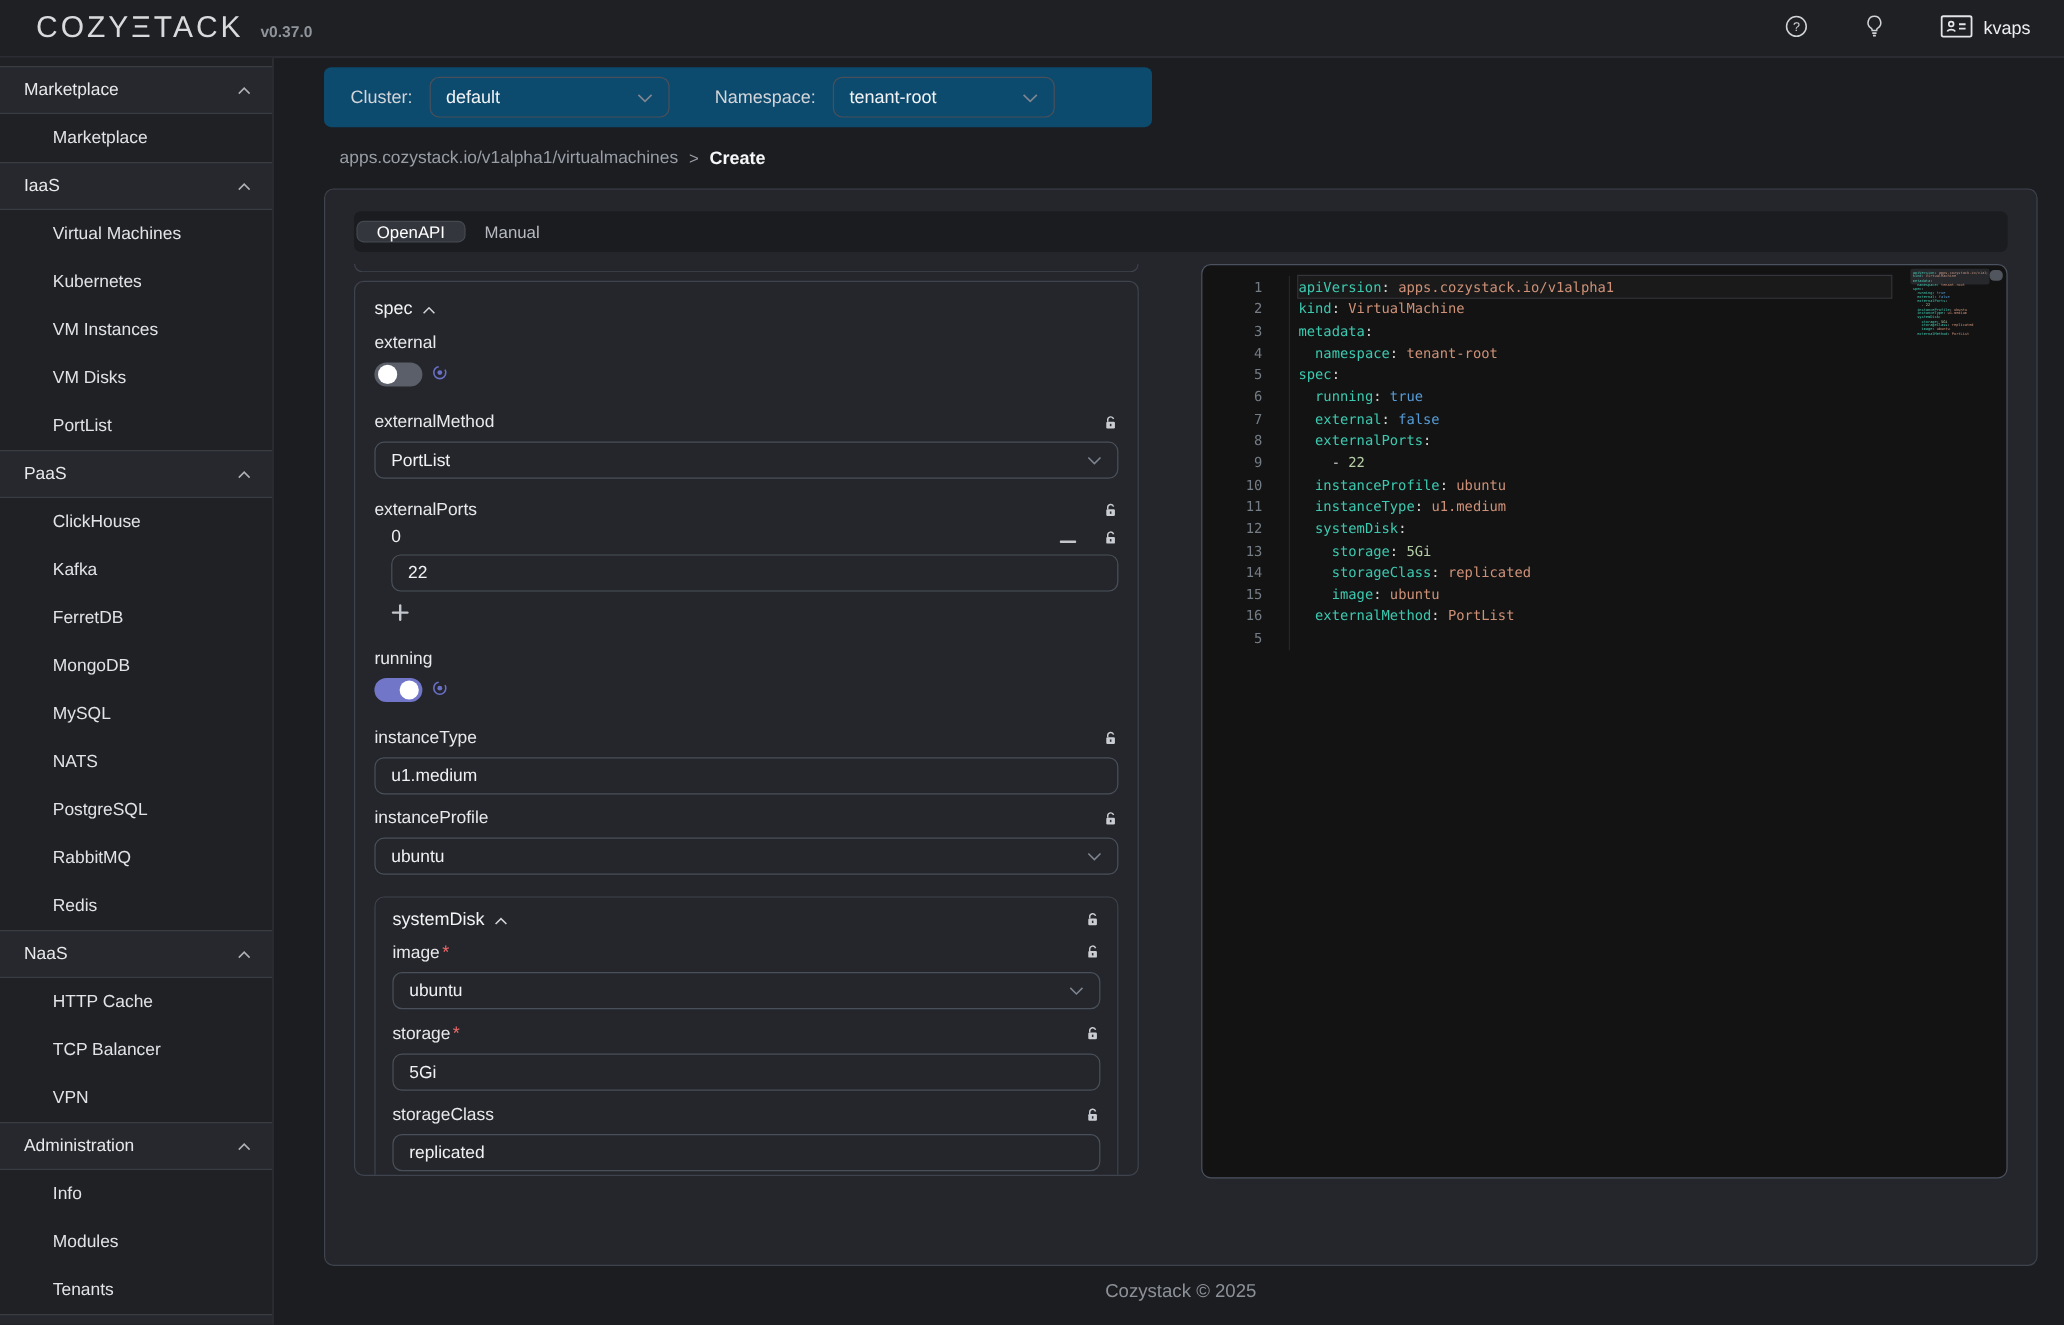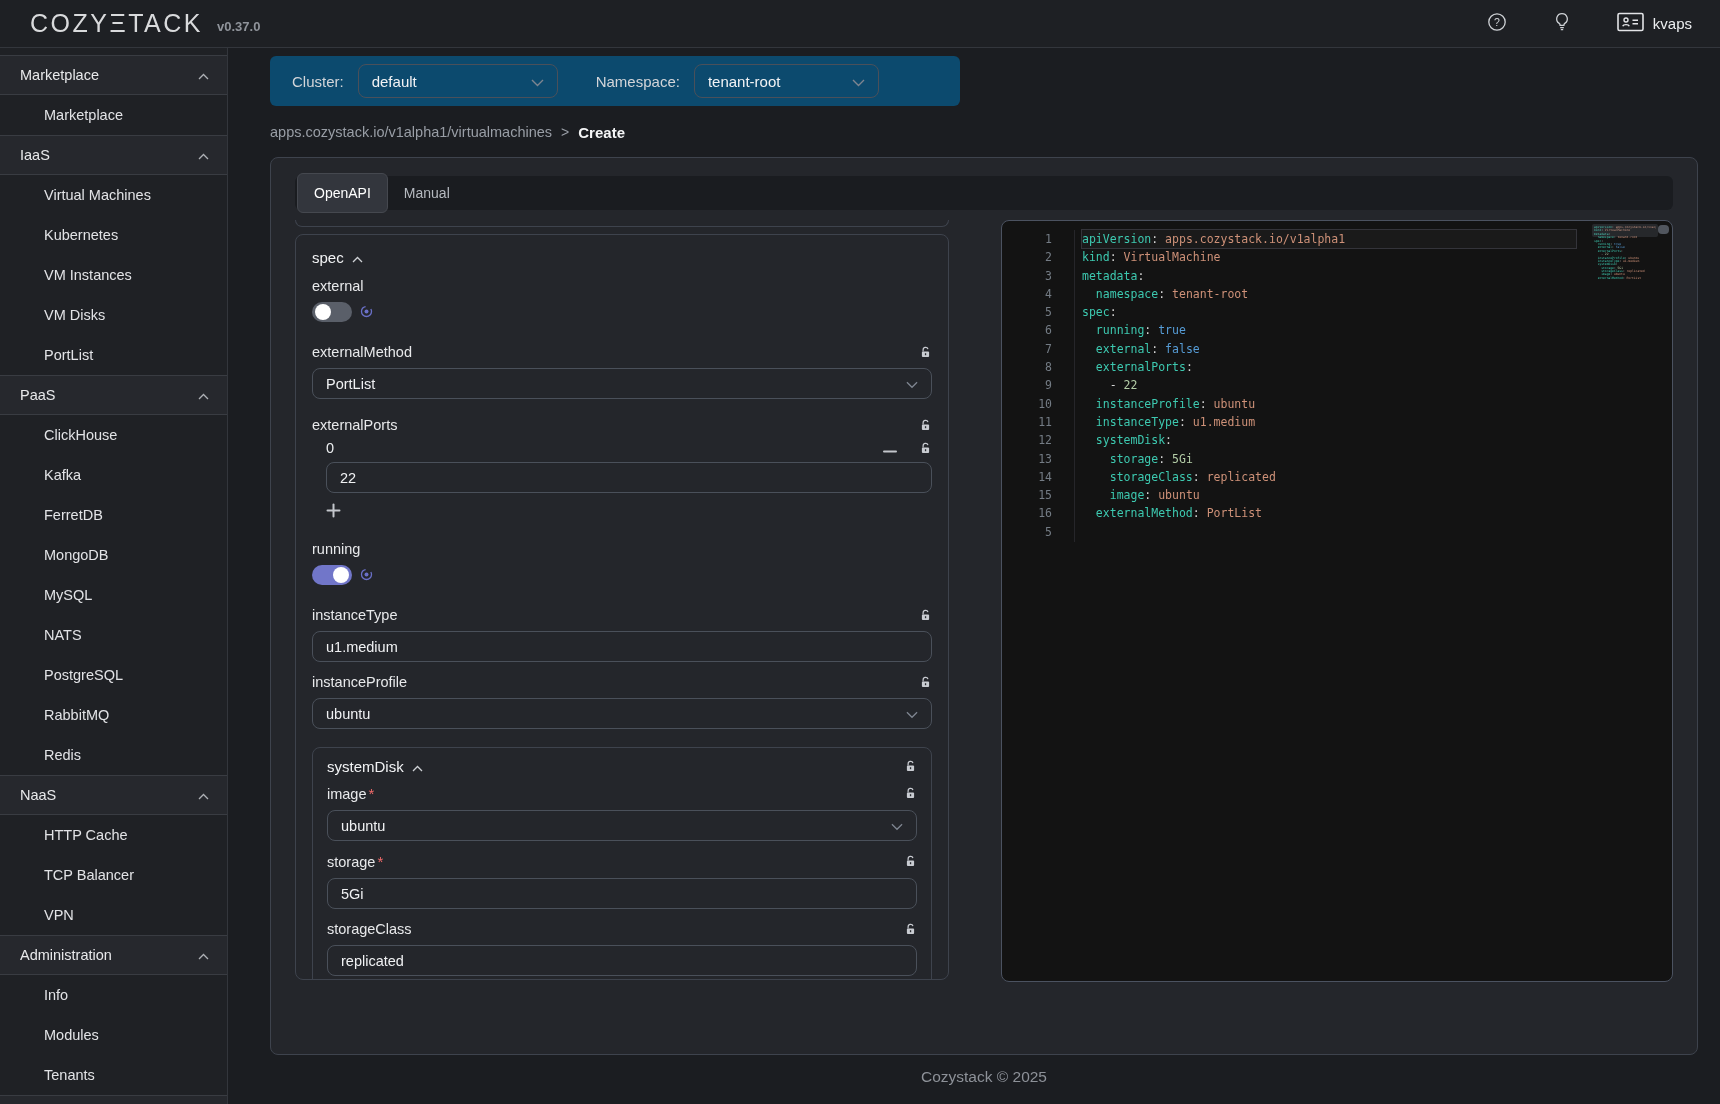--- a/index.html
+++ b/index.html
@@ -36,32 +36,32 @@
   .tb-label { font-size:15px; color:#d3d5d9; margin-right:14px; }
   .select { height:34px; border:1px solid #4a505a; border-radius:8px; display:flex; align-items:center;
             padding:0 13px; font-size:15px; color:#f2f3f5; cursor:pointer; background:transparent; }
   .select .chev { margin-left:auto; }
   .sel-cluster { width:200px; }
   .sel-namespace { width:185px; }
   .tb-gap { width:38px; }
 
   
   .crumbrow { height:42px; display:flex; align-items:center; margin-top:5px; flex:none; }
-  .crumb-path { font-size:14.5px; color:#999ea6; }
+  .crumb-path { font-size:14.5px; color:#999ea6;margin-left:13px; }
   .crumb-sep { font-size:14px; color:#999ea6; margin:0 9px; }
   .crumb-current { font-size:15px; color:#f5f6f7; font-weight:600; }
   .crumb-right { margin-left:auto; display:flex; align-items:center; gap:20px; }
   .page-title { font-size:15.5px; font-weight:700; color:#f2f3f5; }
 
   
   .panel { margin-top:4px; height:898px; border:1px solid #3e434d; border-radius:8px;
            background:#24262b; padding:18px 24px; flex:none; display:flex; flex-direction:column; }
   .tabbar { height:34px; background:#1a1c20; border-radius:6px; display:flex; align-items:center;
             padding:2px; flex:none; }
-  .tab { height:40px; display:flex; align-items:center; padding:0 16px; font-size:14px;
+  .tab { height:18px; display:flex; align-items:center; padding:0 16px; font-size:14px;
          color:#b6bac0; border-radius:6px; cursor:pointer; }
   .tab.active { background:#33363d; color:#ffffff; border:1px solid #45484f; }
   .panel-content { display:flex; margin-top:10px; gap:52px; height:762px; flex:none; min-height:0; }
 
   
   .form-col { width:654px; flex:none; display:flex; flex-direction:column; }
   .prev-box-bottom { height:7px; border:1px solid #3e434d; border-top:none;
                      border-radius:0 0 8px 8px; margin-bottom:7px; flex:none; }
   .spec-box { border:1px solid #3e434d; border-radius:8px; padding:14px 16px; height:746px;
               overflow:hidden; }

